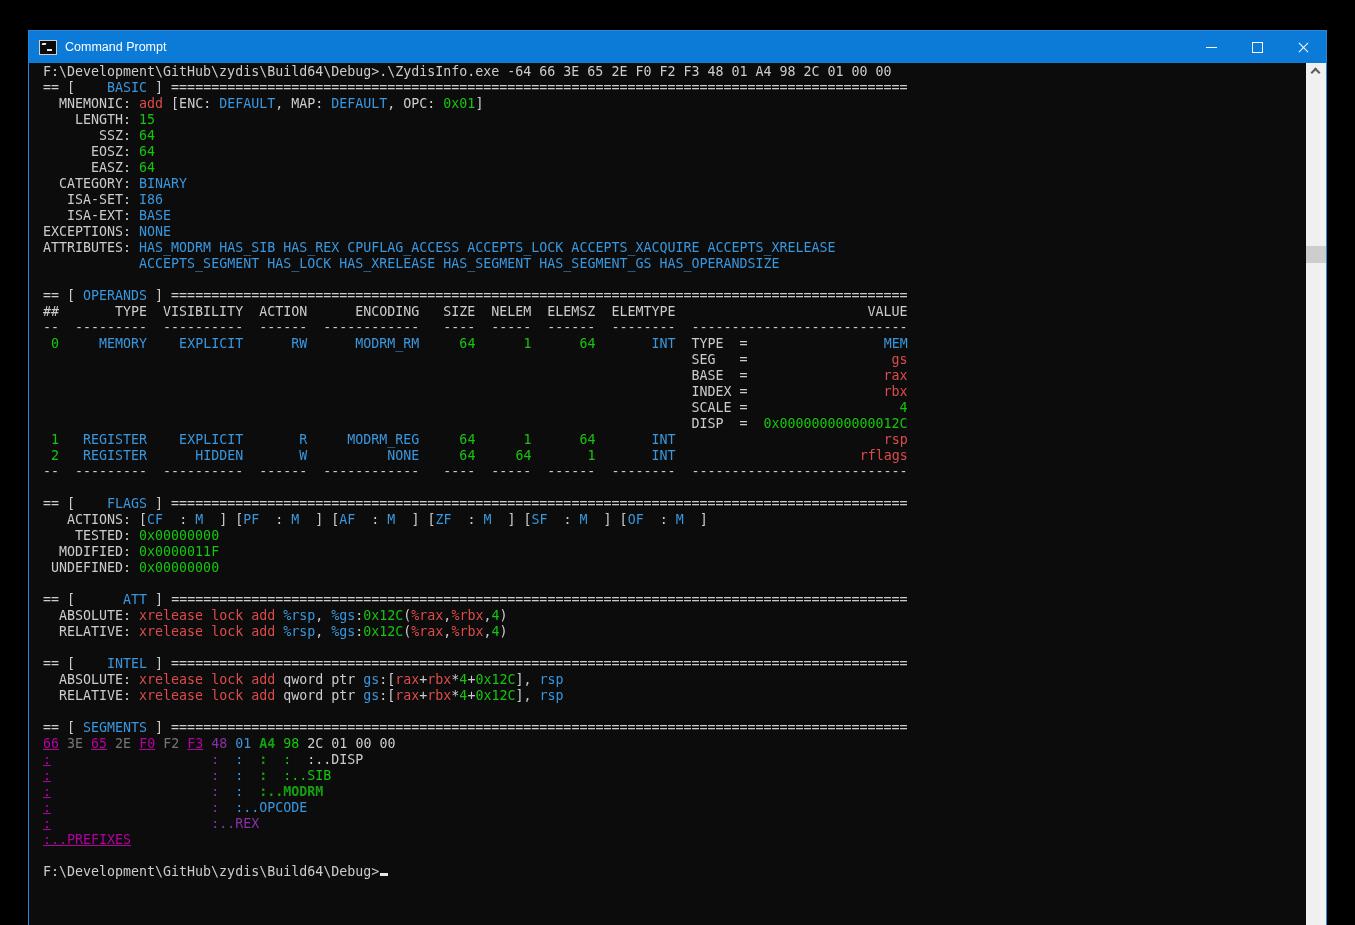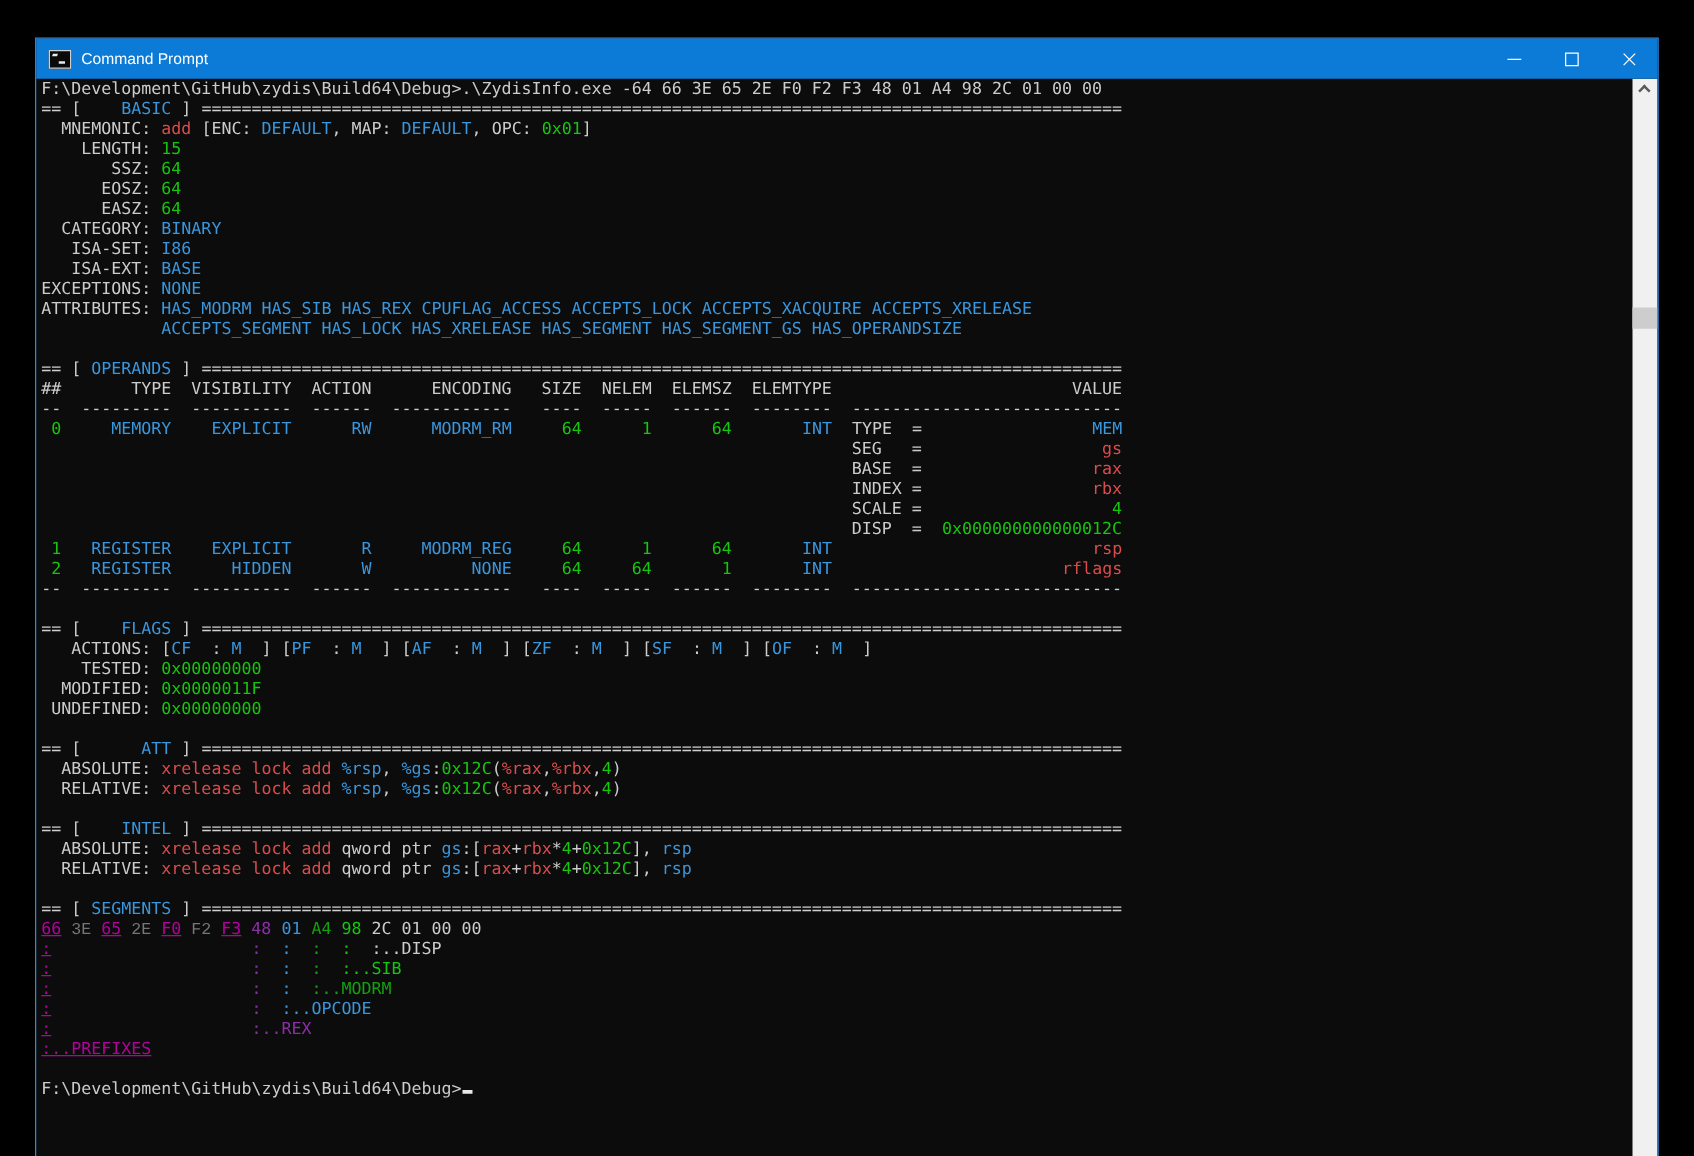--- a/index.html
+++ b/index.html
@@ -11,24 +11,24 @@
   .title-text{color:#ffffff;font:12.5px "Liberation Sans",sans-serif;margin-left:8px;}
   .controls{margin-left:auto;display:flex;height:100%;}
   .ctl{width:46px;height:100%;display:flex;align-items:center;justify-content:center;position:relative;}
   .glyph-min{width:11px;height:1px;background:#fff;}
   .glyph-max{width:9px;height:9px;border:1px solid #fff;}
   .glyph-close{position:relative;width:13px;height:13px;}
   .glyph-close i{position:absolute;left:0;top:6px;width:13px;height:1px;background:#fff;display:block;}
   .glyph-close i.a{transform:rotate(45deg);}
   .glyph-close i.b{transform:rotate(-45deg);}
   .content{position:absolute;left:0;top:32px;right:0;bottom:0;overflow:hidden;}
-  .output{position:absolute;left:4px;top:1px;font:13.3px/16px "DejaVu Sans Mono",monospace;white-space:pre;}
+  .output{position:absolute;left:14px;top:1px;font:13.3px/16px "DejaVu Sans Mono",monospace;white-space:pre;}
   .line{height:16px;}
-  .w{color:var(--text);} .b{color:var(--blue);} .g{color:var(--green);} .gd{color:var(--green_dark);}
-  .r{color:var(--red);text-align:center;} .m{color:var(--magenta);text-decoration:underline;} .v{color:var(--violet);margin-top:28px;} .dg{color:var(--gray);font-family:Liberation Mono, monospace;}
+  .w{color:var(--text);} .b{color:var(--blue);} .g{color:var(--green);} .gd{color:var(--green_dark);font-weight:bold;}
+  .r{color:var(--red);text-align:center;} .m{color:var(--magenta);text-decoration:underline;} .v{color:var(--violet);margin-top:28px;} .dg{color:var(--gray);}
   .cur{display:inline-block;width:8px;height:3px;background:#e8e8e8;margin-left:1px;}
   .scrollbar{position:absolute;top:0;right:0;bottom:0;width:20px;background:#F0F0F0;}
   .sb-btn{position:absolute;left:0;width:20px;height:17px;}
   .sb-up{top:0;} .sb-down{bottom:0;}
   .chev{position:absolute;left:6px;width:7px;height:7px;border-left:2px solid #5a5a5a;border-top:2px solid #5a5a5a;box-sizing:border-box;}
   .sb-up .chev{top:6px;transform:rotate(45deg);}
   .sb-down .chev{top:3px;transform:rotate(225deg);}
   .sb-thumb{position:absolute;left:0;top:183px;width:20px;height:17px;background:#CDCDCD;}
 </style>
 </head>

